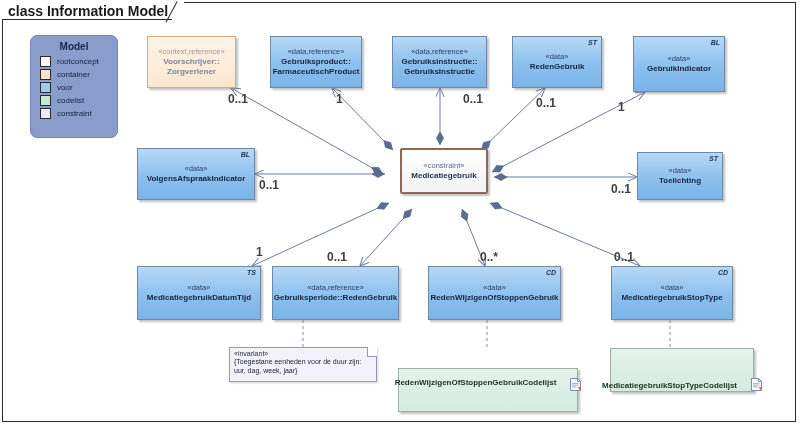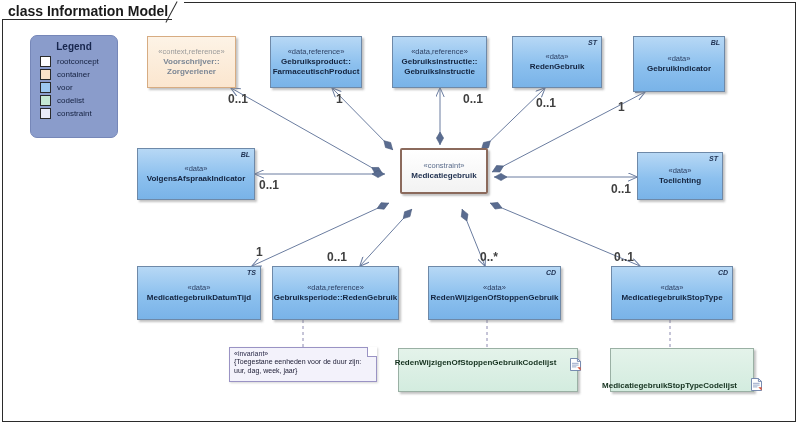--- a/index.html
+++ b/index.html
@@ -302,21 +302,21 @@
     </g>
 
     <g stroke="#8c8ab0" stroke-width="1" fill="none" stroke-dasharray="3,3">
       <path d="M303,320 L303,347"></path>
       <path d="M487,320 L487,348"></path>
       <path d="M670,320 L670,348"></path>
     </g>
   </svg>
 
   <div id="legend">
-    <div class="legend-title">Legend</div>
+    <div class="legend-title">Model</div>
 
     <div class="legend-row">
       <span class="swatch sw-rootconcept"></span>
       <span class="legend-label">rootconcept</span>
     </div>
     <div class="legend-row">
       <span class="swatch sw-container"></span>
       <span class="legend-label">container</span>
     </div>
     <div class="legend-row">
@@ -396,21 +396,21 @@
     <div class="stereo">«data»</div>
     <div class="cname">RedenWijzigenOfStoppenGebruik</div>
   </div>
 
   <div class="cls data" style="left:611px; top:266px; width:122px; height:54px;">
     <div class="typecode">CD</div>
     <div class="stereo">«data»</div>
     <div class="cname">MedicatiegebruikStopType</div>
   </div>
 
-  <div class="cls codelist" style="left:398px; top:348px; width:180px; height:44px;">
+  <div class="cls codelist" style="left:398px; top:368px; width:180px; height:44px;">
     <span class="cl-label">RedenWijzigenOfStoppenGebruikCodelijst</span>
     <span class="doc-icon">
       <svg viewBox="0 0 11 13" xmlns="http://www.w3.org/2000/svg">
         <path d="M0.5,0.5 H7.4 L10.5,3.4 V12.5 H0.5 Z" fill="#ffffff" stroke="#6a7fa8" stroke-width="0.9"></path>
         <path d="M7.4,0.5 V3.4 H10.5" fill="none" stroke="#6a7fa8" stroke-width="0.9"></path>
         <g stroke="#7e93bb" stroke-width="0.8">
           <line x1="2" y1="5.3" x2="8.6" y2="5.3"></line>
           <line x1="2" y1="7.1" x2="8.6" y2="7.1"></line>
           <line x1="2" y1="8.9" x2="6.4" y2="8.9"></line>
         </g>

